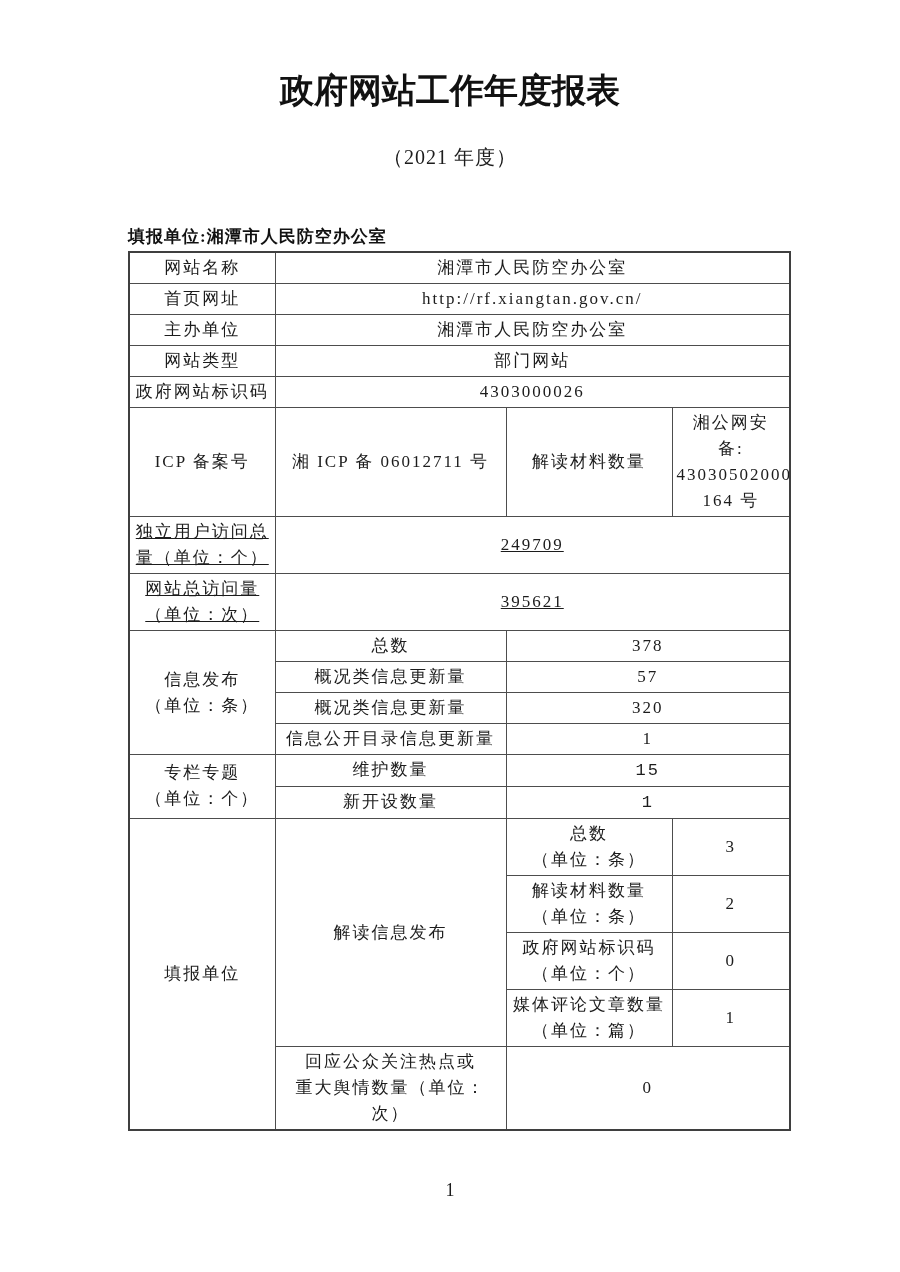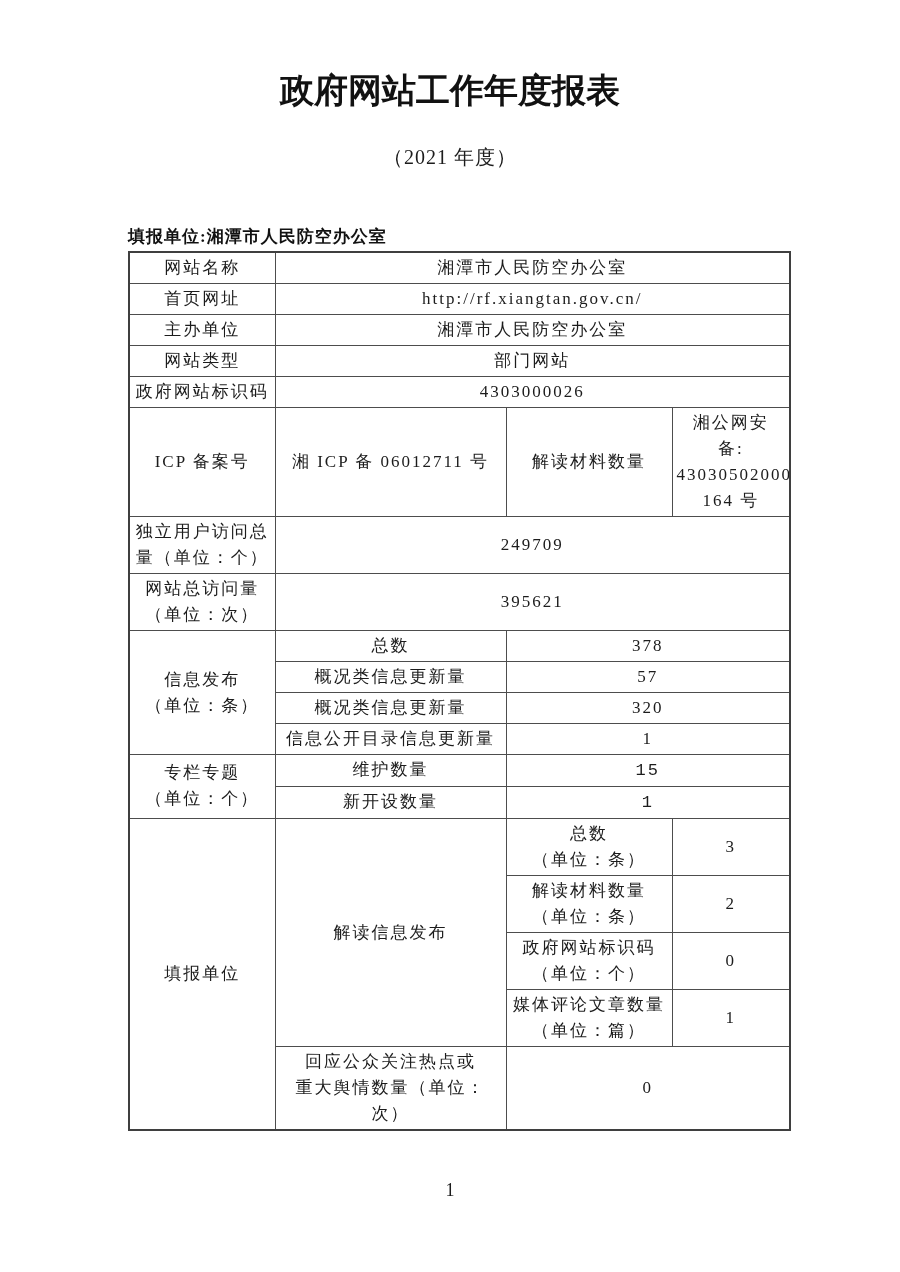--- a/index.html
+++ b/index.html
@@ -50,21 +50,21 @@
     vertical-align: middle;
     font-size: 17px;
     line-height: 26px;
     letter-spacing: 2px;
     padding: 2px 4px;
     white-space: pre-line;
     overflow: hidden;
   }
   tr.r-s    { height: 31px; }
   tr.r-icp  { height: 107px; }
-  tr.r-m    { height: 56px; }
+  tr.r-m    { height: 56px; text-decoration: underline; }
   tr.r-info { height: 30px; }
   tr.r-col  { height: 32px; font-family: Liberation Mono, monospace; }
   tr.r-jd   { height: 51px; }
   tr.r-last { height: 79px; margin-left: 30px; }
 
   .page-footer {
     position: absolute;
     left: 0; right: 0;
     top: 1180px;
     text-align: center;

